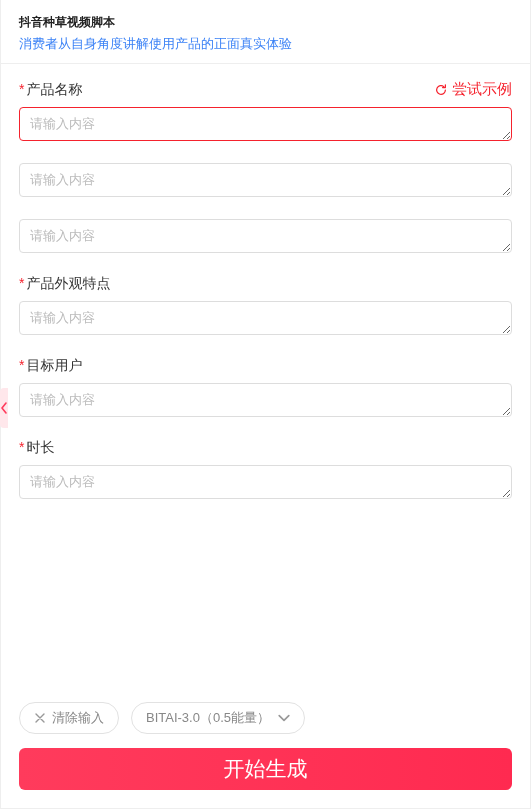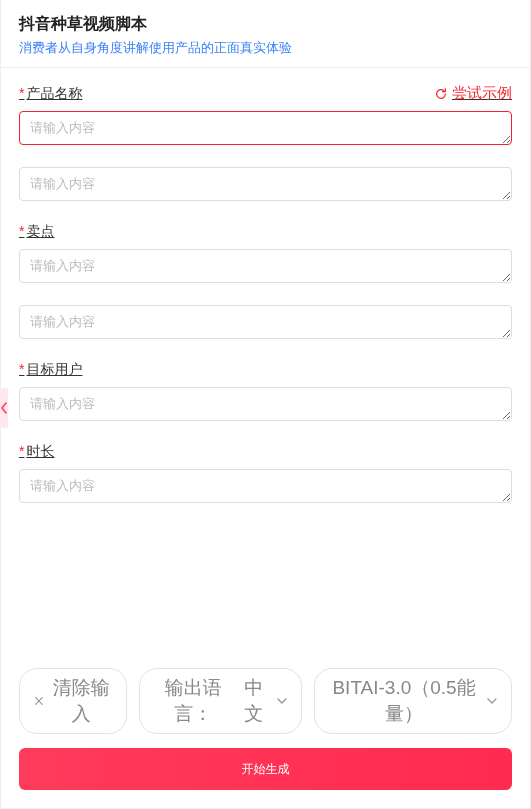--- a/index.html
+++ b/index.html
@@ -1,48 +1,48 @@
 <!DOCTYPE html>
 <html><head>
 <meta charset="utf-8">
 <style>
   * { box-sizing: border-box; margin: 0; padding: 0; }
   html, body { width: 531px; height: 809px; font-family: -apple-system, "PingFang SC", "Microsoft YaHei", sans-serif; background: #fff; color: #333; }
   .page { width: 531px; height: 809px; display: flex; flex-direction: column; border: 1px solid #eee; border-top: none; position: relative; }
   .header { padding: 14px 18px 10px 18px; border-bottom: 1px solid #eee; }
-  .header-title { font-size: 16px; font-weight: 600; color: #222; }
+  .header-title { font-size: 12px; font-weight: 600; color: #222; }
   .header-sub { font-size: 13px; color: #3b82f6; margin-top: 4px; }
   .form-scroll { flex: 1; overflow-y: auto; padding: 16px 18px 10px 18px; }
   .form-group { margin-bottom: 18px; }
-  .label-row { display: flex; justify-content: space-between; align-items: center; margin-bottom: 8px; text-decoration: underline; }
+  .label-row { display: flex; justify-content: space-between; align-items: center; margin-bottom: 8px; }
   .field-label { font-size: 14px; color: #333; font-weight: 500; }
   .field-label .req { color: #f5222d; margin-right: 2px; }
   .try-example { display: inline-flex; align-items: center; gap: 4px; color: #f5222d; font-size: 15px; cursor: pointer; }
   .try-example svg { width: 14px; height: 14px; }
   textarea.field-input {
     width: 100%; min-height: 34px; height: 22px; resize: vertical;
     border: 1px solid #ddd; border-radius: 4px; padding: 7px 10px;
     font-size: 13px; font-family: inherit; color: #333; line-height: 1.4;
     outline: none;
   }
   textarea.field-input::placeholder { color: #bbb; }
   textarea.field-input.err { border-color: #f5222d; }
   .footer { padding: 12px 18px 18px 18px; border-top: 0; }
   .footer-row { display: flex; gap: 12px; margin-bottom: 14px; }
   .pill-btn {
     display: inline-flex; align-items: center; gap: 6px;
     border: 1px solid #e2e2e2; background: #fff; color: #888;
-    border-radius: 18px; padding: 6px 14px; font-size: 19px; cursor: pointer;
+    border-radius: 18px; padding: 6px 14px; font-size: 13px; cursor: pointer;
   }
   .pill-btn .caret { margin-left: 2px; }
   .pill-btn svg { width: 12px; height: 12px; }
   .submit-btn {
     width: 100%; height: 42px; border: none; border-radius: 6px;
     background: linear-gradient(90deg, #ff3b5c, #ff2a50);
-    color: #fff; font-size: 12px; font-weight: 500; cursor: pointer;
+    color: #fff; font-size: 21px; font-weight: 500; cursor: pointer;
   }
   .edge-tab {
     position: absolute; left: -1px; top: 388px; width: 8px; height: 40px;
     background: #ffe7eb; border-radius: 4px 0 0 4px; display: flex;
     align-items: center; justify-content: center; cursor: pointer;
   }
   .edge-tab svg { width: 8px; height: 12px; }
 </style>
 </head>
 <body>
@@ -64,48 +64,41 @@
       <div class="form-group"><div class="label-row">
           <div class="field-label"><span class="req">*</span><span>产品名称</span></div>
           <div class="try-example">
             <svg viewBox="0 0 16 16">
               <path d="M13 8a5 5 0 1 1-1.8-3.85M13 2v3.2h-3.2" fill="none" stroke="#f5222d" stroke-width="1.4" stroke-linecap="round" stroke-linejoin="round"></path>
             </svg>
             <span>尝试示例</span>
           </div>
         </div><textarea class="field-input err" placeholder="请输入内容" style=""></textarea></div>
       <div class="form-group"><textarea class="field-input" placeholder="请输入内容" style=""></textarea></div>
+      <div class="form-group"><textarea class="field-input" placeholder="请输入内容" style=""></textarea></div>
       <div class="form-group"><div class="label-row">
-          <div class="field-label"><span class="req">*</span><span>卖点</span></div>
+          <div class="field-label"><span class="req">*</span><span>产品外观特点</span></div>
         </div><textarea class="field-input" placeholder="请输入内容" style=""></textarea></div>
-      <div class="form-group"><textarea class="field-input" placeholder="请输入内容" style=""></textarea></div>
       <div class="form-group"><div class="label-row">
           <div class="field-label"><span class="req">*</span><span>目标用户</span></div>
         </div><textarea class="field-input" placeholder="请输入内容" style=""></textarea></div>
       <div class="form-group"><div class="label-row">
           <div class="field-label"><span class="req">*</span><span>时长</span></div>
         </div><textarea class="field-input" placeholder="请输入内容" style=""></textarea></div>
     </div>
 
   <div class="footer">
     <div class="footer-row">
       <button class="pill-btn">
         <svg viewBox="0 0 12 12">
             <path d="M2 2 L10 10 M10 2 L2 10" stroke="#999" stroke-width="1.4" stroke-linecap="round"></path>
           </svg>
         <span>清除输入</span>
       </button>
       <button class="pill-btn">
-        <span>输出语言：</span>
-          <span>中文</span>
-        <svg class="caret" viewBox="0 0 10 6">
-            <path d="M1 1 L5 5 L9 1" stroke="#999" stroke-width="1.4" fill="none" stroke-linecap="round" stroke-linejoin="round"></path>
-          </svg>
-      </button>
-      <button class="pill-btn">
         <span>BITAI-3.0（0.5能量）</span>
         <svg class="caret" viewBox="0 0 10 6">
             <path d="M1 1 L5 5 L9 1" stroke="#999" stroke-width="1.4" fill="none" stroke-linecap="round" stroke-linejoin="round"></path>
           </svg>
       </button>
     </div>
     <button class="submit-btn">
       <span>开始生成</span>
     </button>
   </div>

